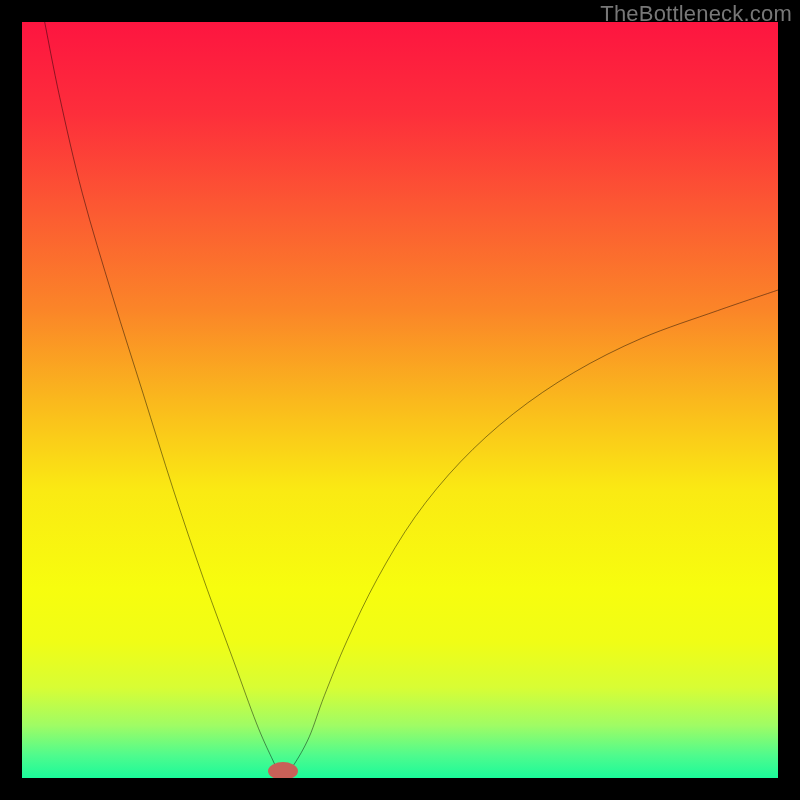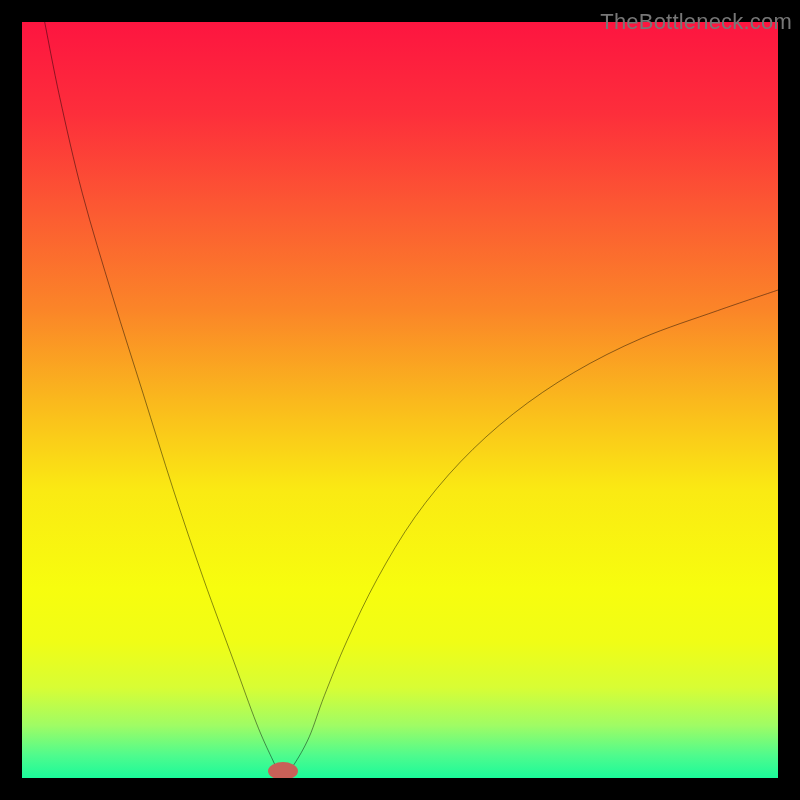--- a/index.html
+++ b/index.html
@@ -40,21 +40,21 @@
     pointer-events: none;
   }
   .marker {
     position: absolute;
     transform: translate(-50%, -50%);
     border-radius: 50%;
     pointer-events: none;
   }
   .watermark {
     position: absolute;
-    top: 9px;
+    top: 1px;
     right: 8px;
     color: #777;
     font-size: 22px;
     font-weight: 500;
     letter-spacing: 0.2px;
     user-select: none;
     pointer-events: none;
   }
 </style>
 </head>

